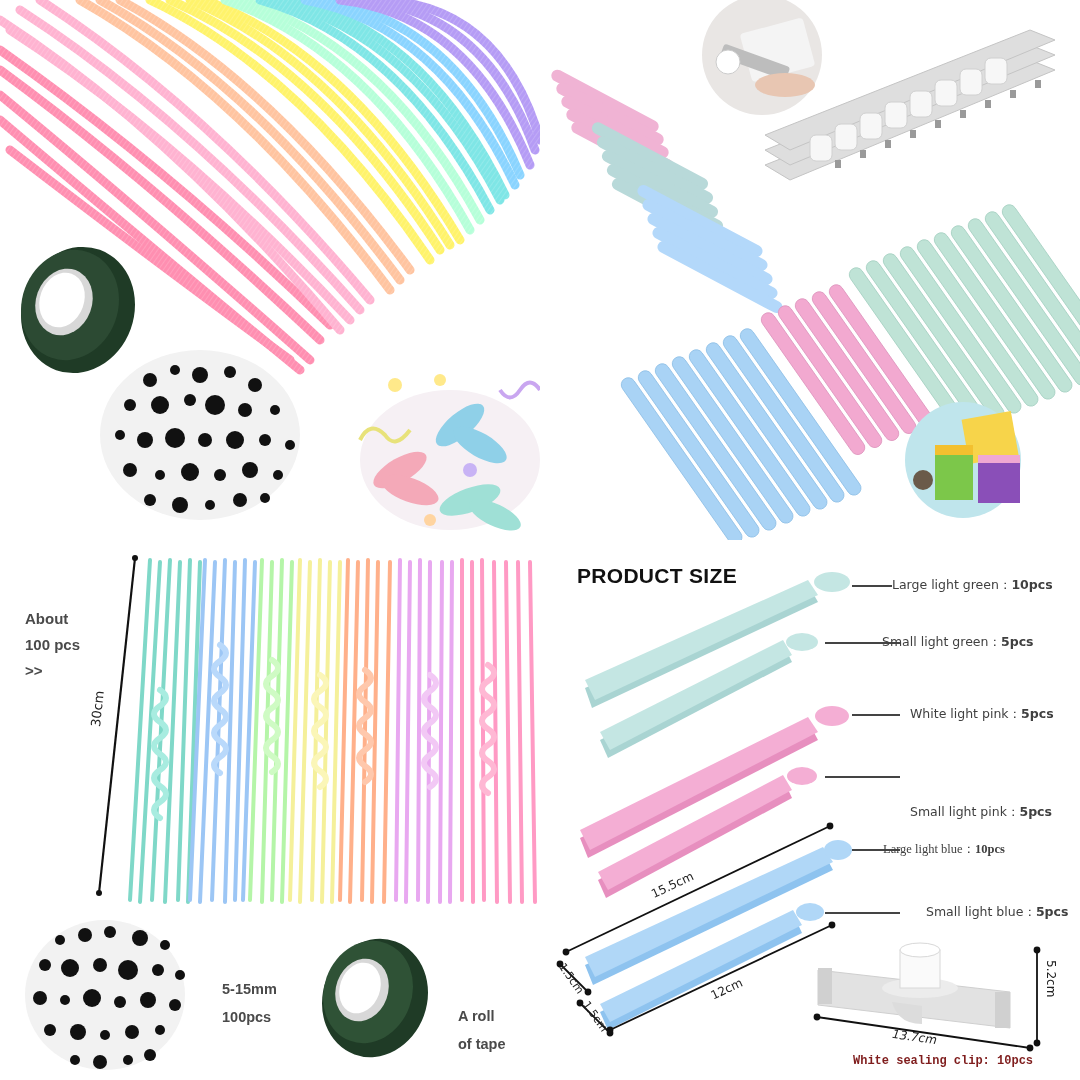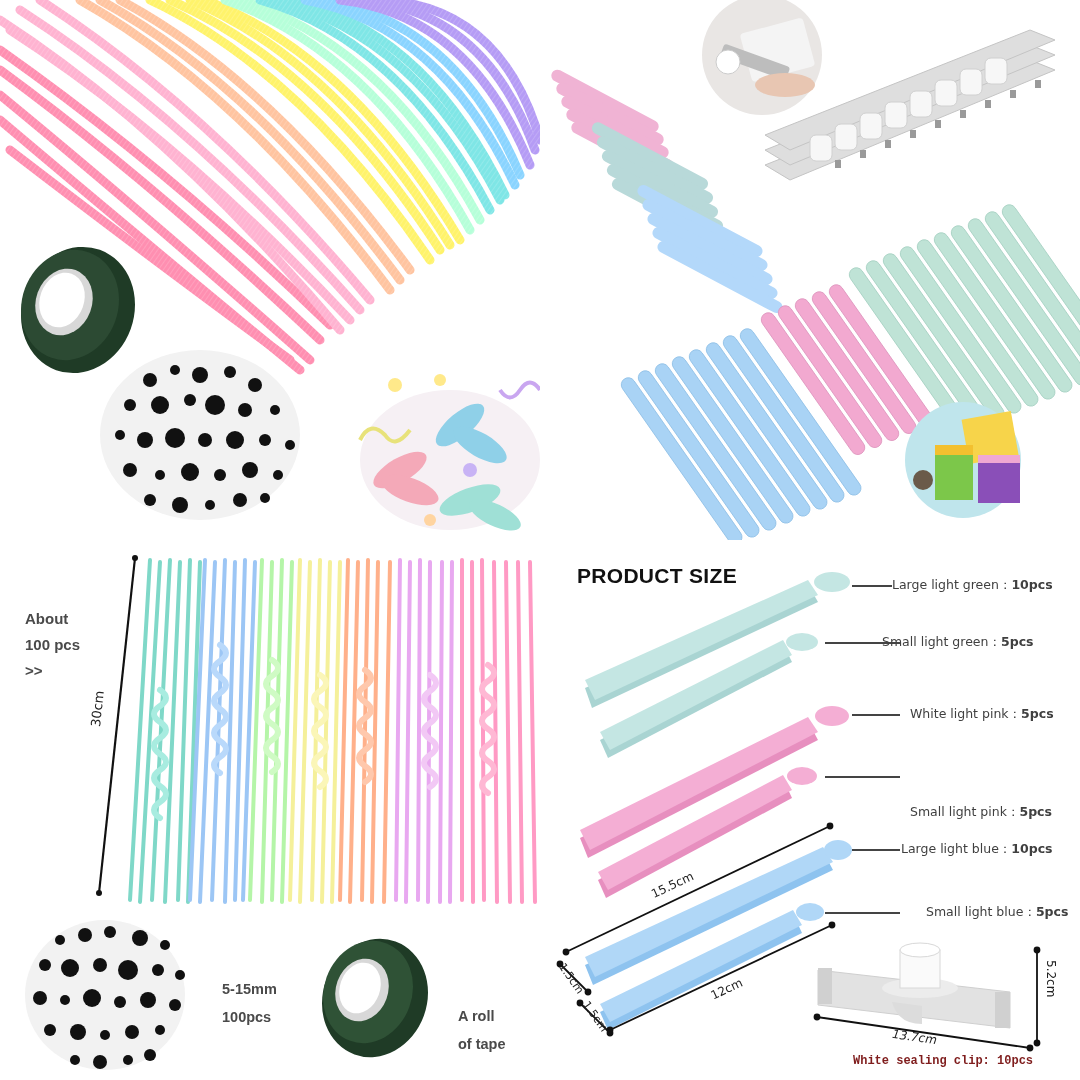--- a/index.html
+++ b/index.html
@@ -464,21 +464,21 @@
   <div class="clip-label" style="left:370px;top:166px;">
     <span>White light pink</span><span>：</span><b>5pcs</b>
   </div>
 
   <div class="leader" style="left:285px;top:236px;width:75px;"></div>
   <div class="clip-label" style="left:370px;top:228px;margin-top:36px;">
     <span>Small light pink</span><span>：</span><b>5pcs</b>
   </div>
 
   <div class="leader" style="left:312px;top:309px;width:48px;"></div>
-  <div class="clip-label" style="left:361px;top:301px;">
+  <div class="clip-label" style="left:343px;top:301px;font-family:Liberation Serif, serif;">
     <span>Large light blue</span><span>：</span><b>10pcs</b>
   </div>
 
   <div class="leader" style="left:285px;top:372px;width:75px;"></div>
   <div class="clip-label" style="left:386px;top:364px;">
     <span>Small light blue</span><span>：</span><b>5pcs</b>
   </div>
 
   <div class="dim" style="left:110px;top:338px;transform:rotate(-25deg);">15.5cm</div>
   <div class="dim" style="left:170px;top:442px;transform:rotate(-25deg);">12cm</div>

